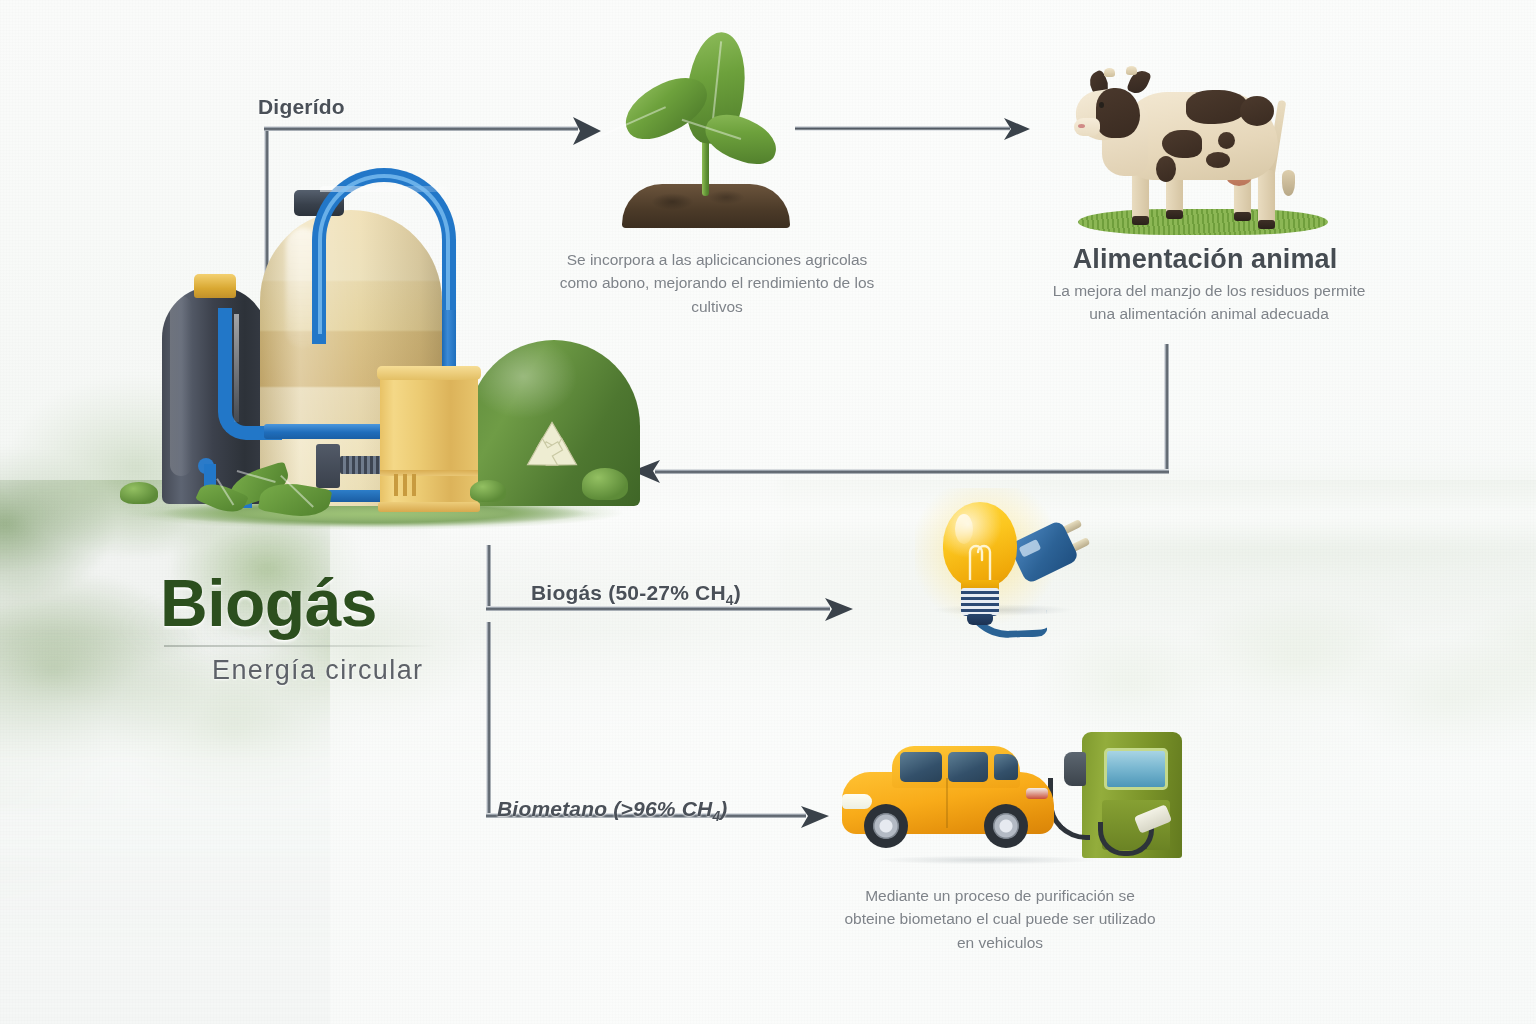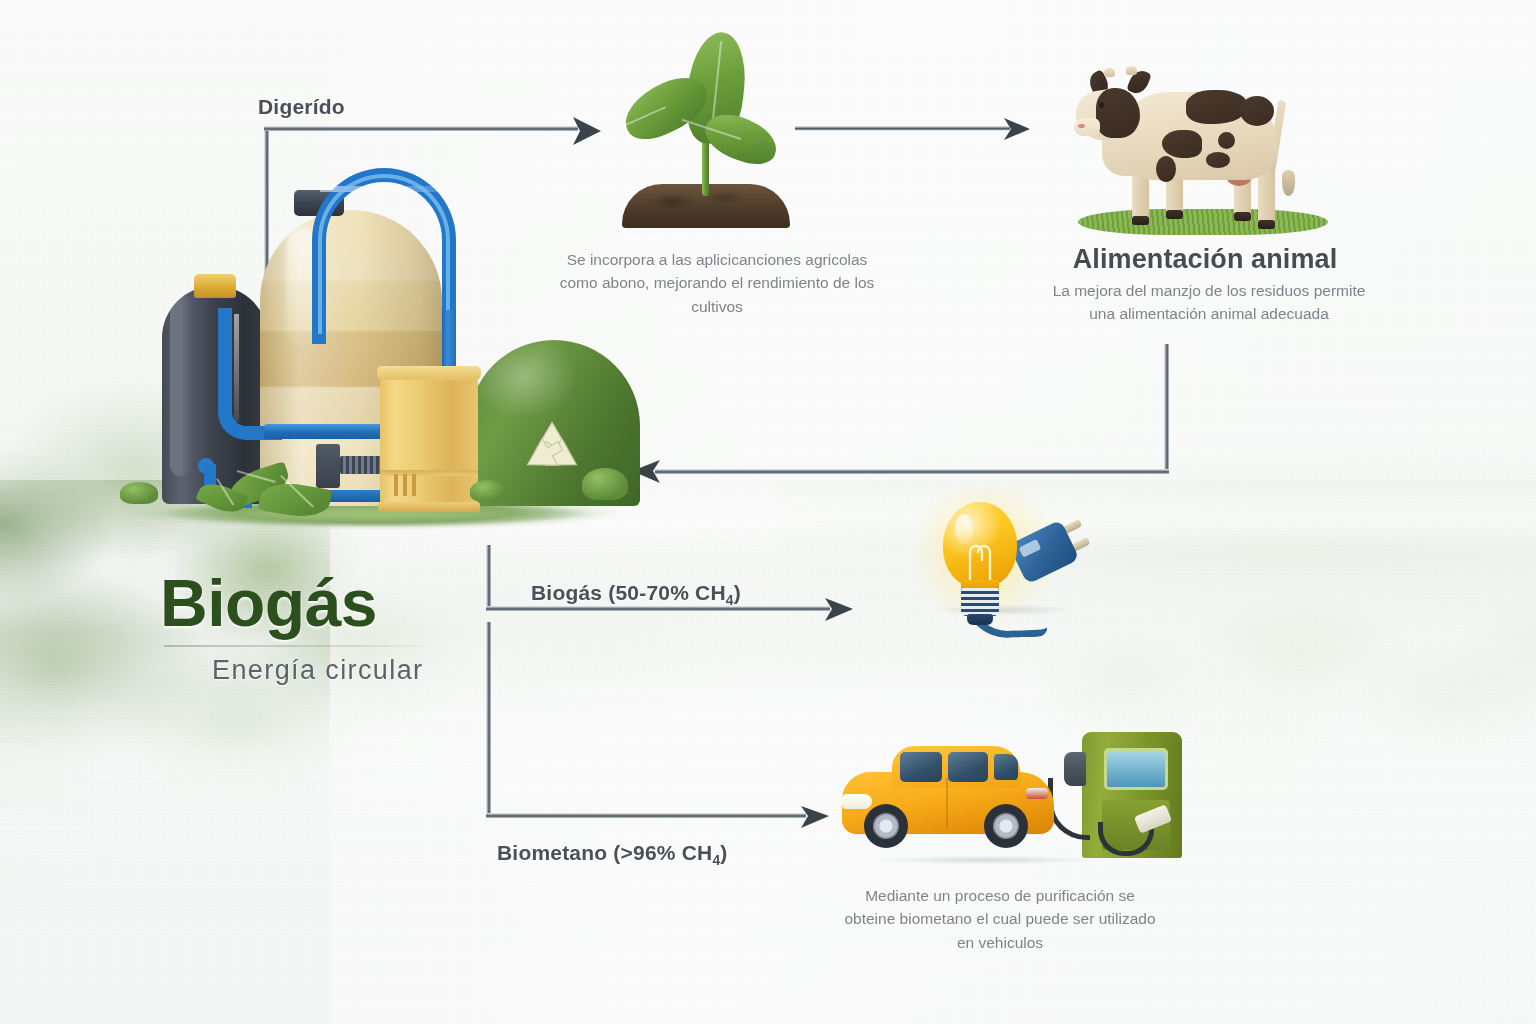--- a/index.html
+++ b/index.html
@@ -582,23 +582,23 @@
 
     <g>
       <rect x="486" y="622" width="5" height="196" fill="url(#shaftV)"></rect>
       <rect x="486" y="813" width="320" height="5" fill="url(#shaftH)"></rect>
       <path d="M801,806 L829,816 L801,828 L808,816 Z" fill="#3a424a"></path>
     </g>
   </svg>
 
   <div class="edge-label" style="left:258px; top:86px;">Digerído</div>
 
-  <div class="edge-label" style="left:531px; top:572px;"><span>Biogás (50-70% CH</span><sub>4</sub><span>)</span></div>
-
-  <div class="edge-label" style="left:497px; top:832px;"><span>Biometano (&gt;96% CH</span><sub>4</sub><span>)</span></div>
+  <div class="edge-label" style="left:531px; top:572px;"><span>Biogás (50-27% CH</span><sub>4</sub><span>)</span></div>
+
+  <div class="edge-label" style="left:497px; top:788px;font-style:italic;"><span>Biometano (&gt;96% CH</span><sub>4</sub><span>)</span></div>
 
   <div class="illo" id="plant-illo">
     <div class="ground"></div>
     <div class="ground2"></div>
 
     <div class="dome"></div>
     <svg class="recycle" viewBox="0 0 64 56">
       <g fill="#eeedd2" stroke="#c9c9a4" stroke-width="1">
         <path d="M32 2 L45 24 L36 24 L36 34 L28 34 L28 24 L19 24 Z" transform="rotate(0 32 26)"></path>
         <path d="M32 2 L45 24 L36 24 L36 34 L28 34 L28 24 L19 24 Z" transform="rotate(120 32 26)"></path>

